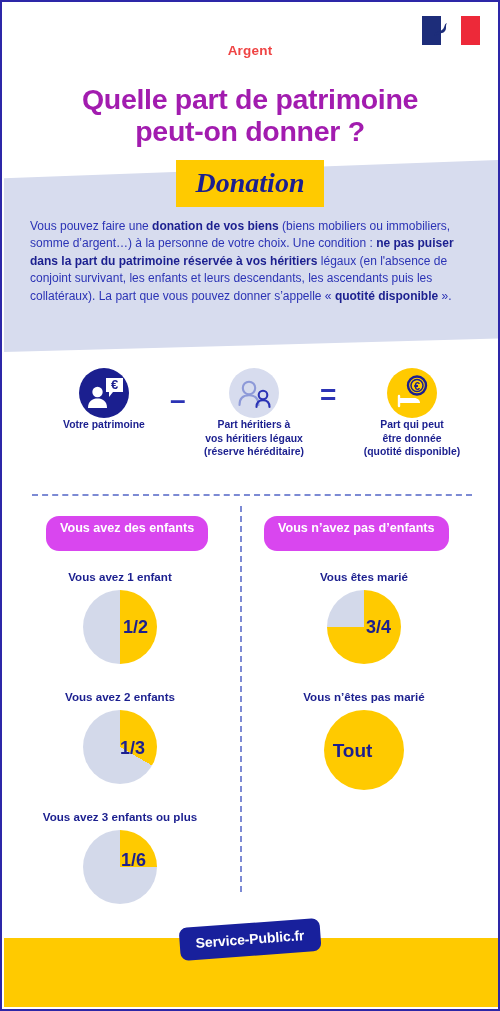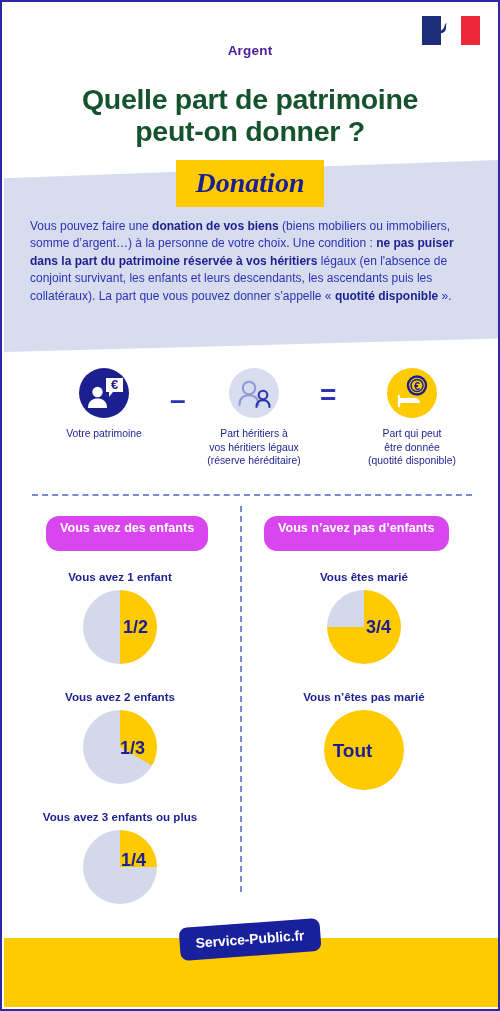--- a/index.html
+++ b/index.html
@@ -31,27 +31,27 @@
   .flag .marianne{
     position:absolute;left:-9px;top:4px;
     width:20px;height:21px;
     color:#1d2d7a;font-size:15px;line-height:21px;
   }
 
   
   .kicker{
     position:absolute;top:41px;left:0;width:100%;
     text-align:center;
-    color:#4c1d95;font-size:13.5px;font-weight:bold;
+    color:#ef4444;font-size:13.5px;font-weight:bold;
     letter-spacing:.2px;
   }
   .title{
     position:absolute;top:82px;left:0;width:100%;
     text-align:center;
-    color:#14532d;
+    color:#a21caf;
     font-size:28.5px;font-weight:bold;
     line-height:1.12;
     letter-spacing:-.3px;
   }
 
   
   .banner{
     position:absolute;left:2px;top:158px;
     width:496px;height:192px;
     background:#d7dcee;
@@ -83,23 +83,22 @@
   .equation{
     position:absolute;left:0;top:366px;width:500px;height:112px;
   }
   .eq-item{position:absolute;text-align:center;}
   .eq-circle{
     border-radius:50%;
     margin:0 auto;
     position:relative;
   }
   .eq-label{
-    margin-top:9px;
     color:#1b1f8f;
-    font-size:10.4px;font-weight:normal;line-height:1.32;
+    font-size:10.4px;font-weight:bold;line-height:1.32;
   }
   .op{
     position:absolute;
     color:#2b33b5;font-size:28px;font-weight:bold;
     line-height:1;
   }
 
   
   .hrule{
     position:absolute;left:30px;top:492px;width:440px;height:0;
@@ -260,21 +259,21 @@
   <div class="pie-block" style="left:18px;top:672px;">
     <div class="pie-title">Vous avez 2 enfants</div>
     <div class="pie" style="background:conic-gradient(#ffca00 0deg 120deg,#d3d9ea 120deg 360deg);">
       <div class="pie-value" style="left:37px;top:29px;">1/3</div>
     </div>
   </div>
 
   <div class="pie-block" style="left:18px;top:792px;">
     <div class="pie-title">Vous avez 3 enfants ou plus</div>
     <div class="pie" style="background:conic-gradient(#ffca00 0deg 90deg,#d3d9ea 90deg 360deg);">
-      <div class="pie-value" style="left:38px;top:21px;">1/4</div>
+      <div class="pie-value" style="left:38px;top:21px;">1/6</div>
     </div>
   </div>
 
   <div class="pie-block" style="left:262px;top:552px;">
     <div class="pie-title">Vous êtes marié</div>
     <div class="pie" style="background:conic-gradient(#ffca00 0deg 270deg,#d3d9ea 270deg 360deg);">
       <div class="pie-value" style="left:39px;top:28px;">3/4</div>
     </div>
   </div>
 

